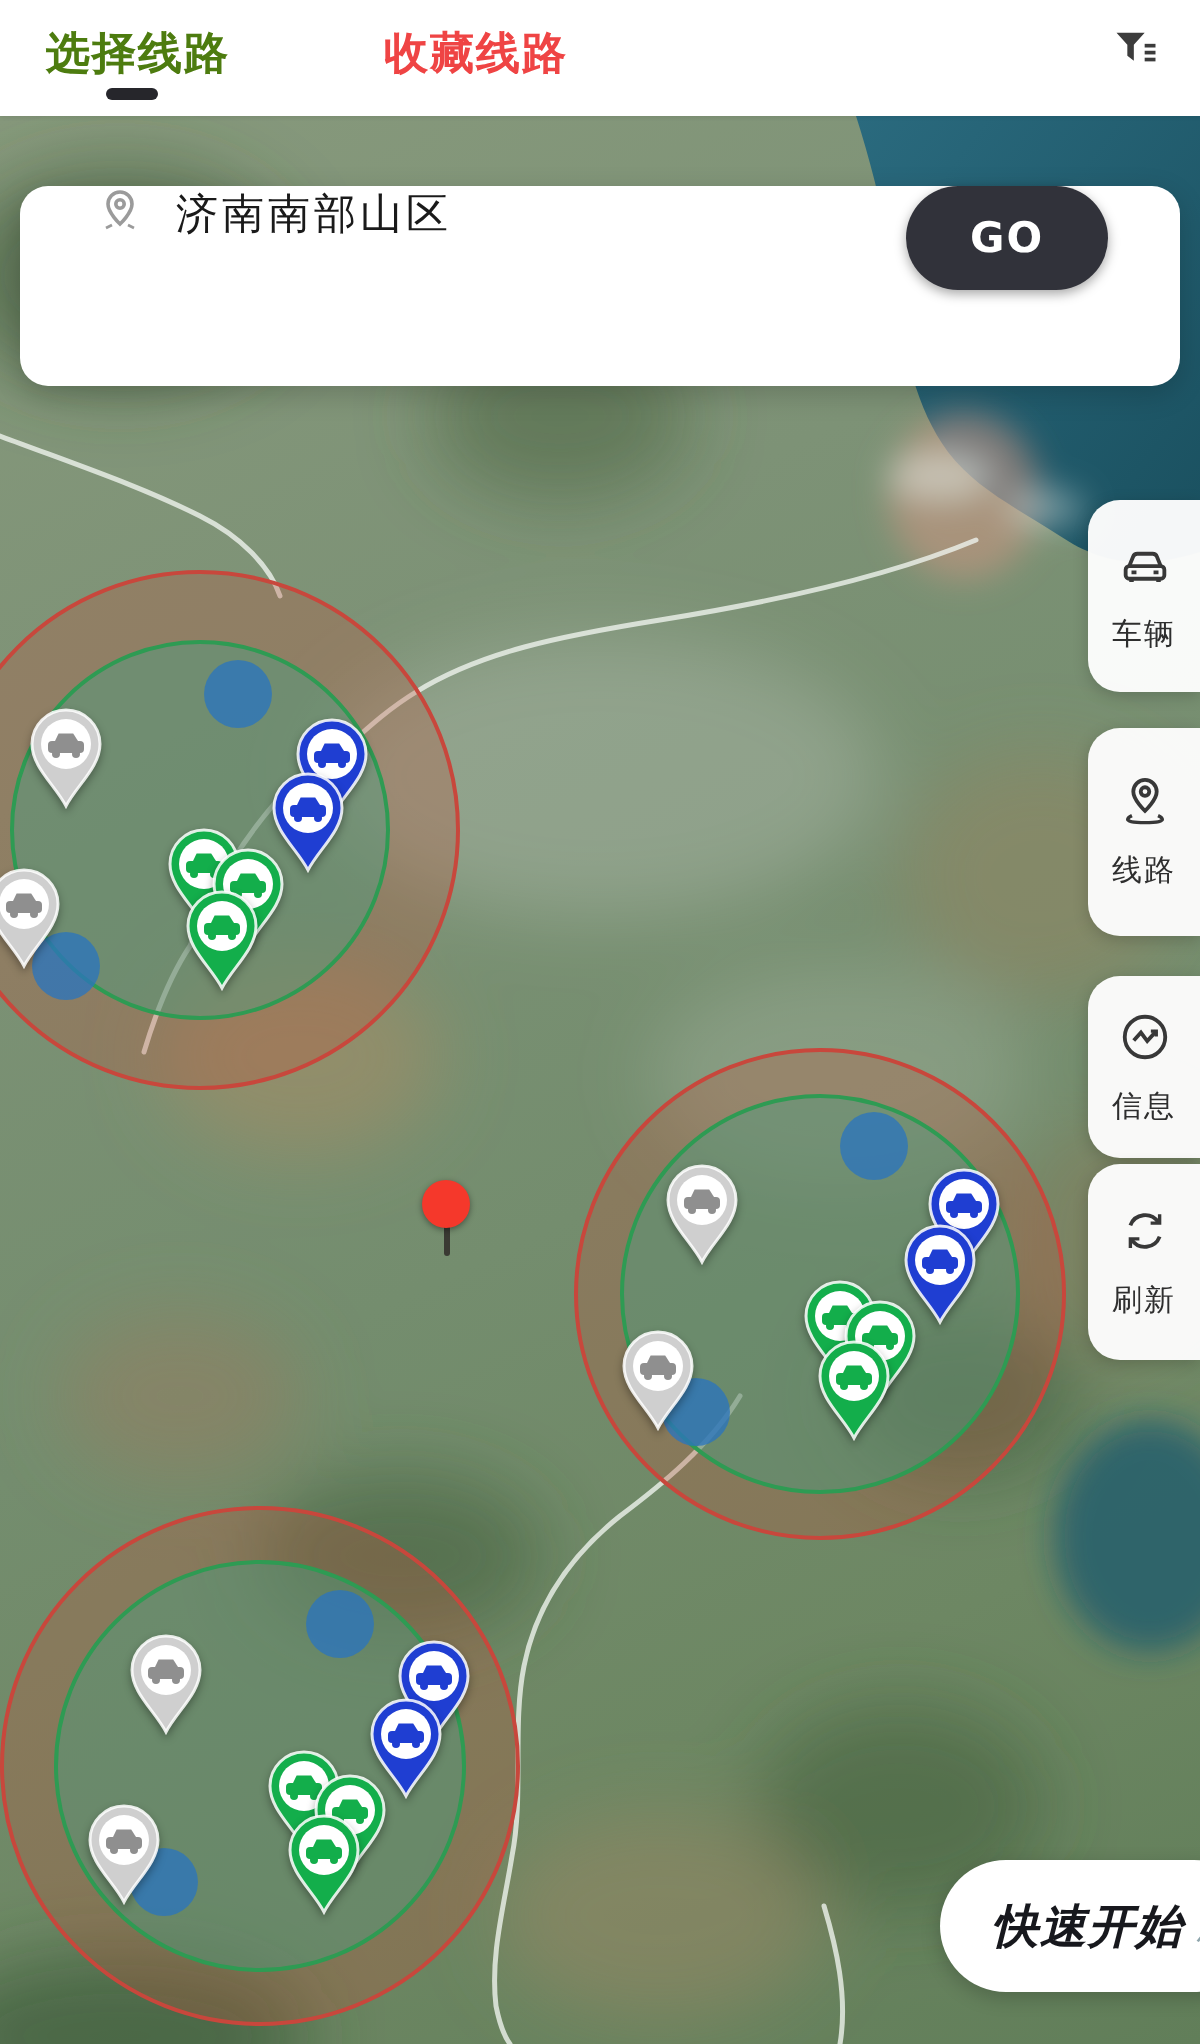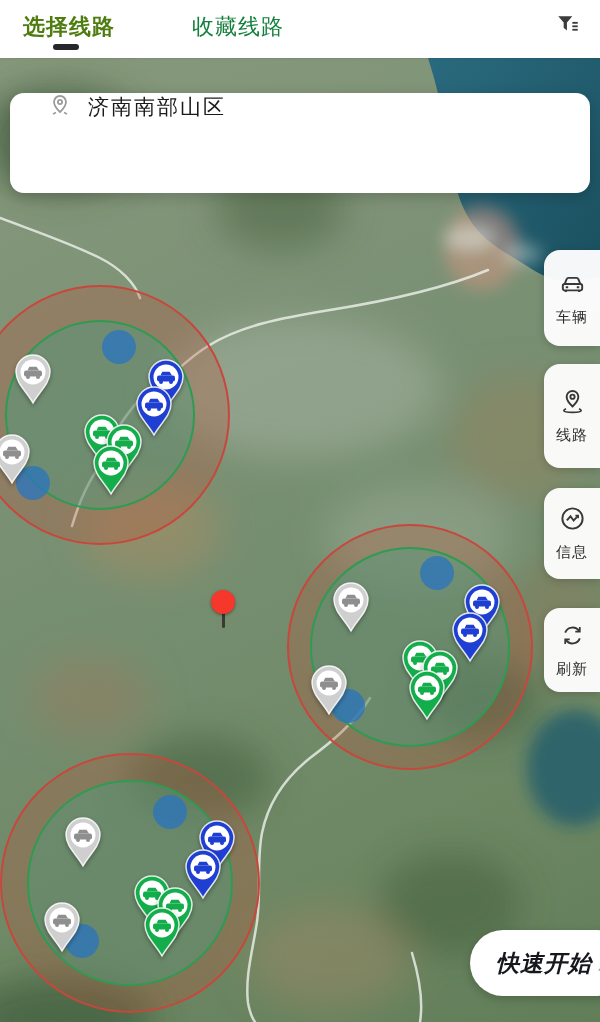--- a/index.html
+++ b/index.html
@@ -3,21 +3,21 @@
 <meta charset="utf-8">
 <style>
   * { margin:0; padding:0; box-sizing:border-box; }
   html,body { width:600px; height:1022px; }
   body { font-family:"Liberation Sans", sans-serif; position:relative; width:600px; height:1022px; overflow:hidden; background:#fff; }
 
   
   .header { position:absolute; top:0; left:0; width:600px; height:58px; background:#fff; z-index:10; box-shadow:0 1px 2px rgba(0,0,0,0.07); }
   .tab { position:absolute; top:14px; font-size:22px; line-height:26px; cursor:pointer; letter-spacing:1px; }
   .tab.active { left:23px; color:#4d7c0f; font-weight:700; }
-  .tab.inactive { left:192px; color:#15803d; font-weight:400; }
+  .tab.inactive { left:192px; color:#ef4444; font-weight:700; }
   .tab-underline { position:absolute; left:53px; top:44px; width:26px; height:6px; border-radius:3px; background:#26262b; }
   .filter-btn { position:absolute; right:16px; top:11px; width:32px; height:32px; display:flex; align-items:center; justify-content:center; cursor:pointer; }
 
   
   .map { position:absolute; top:58px; left:0; width:600px; height:964px; overflow:hidden;
          background:linear-gradient(155deg,#87997c 0%,#7d9276 28%,#748d6e 55%,#6d8763 78%,#617e59 100%); }
   .map-svg { position:absolute; top:0; left:0; z-index:0; }
   #annotations { position:absolute; top:0; left:0; width:600px; height:964px; z-index:1; }
 
   .zone-outer { position:absolute; border-radius:50%; border:2.5px solid; }
@@ -37,21 +37,21 @@
             cursor:pointer; box-shadow:0 2px 6px rgba(0,0,0,0.35); font-family:"DejaVu Sans", sans-serif; }
 
   
   .side-btn { position:absolute; left:544px; width:56px; background:rgba(253,253,253,0.97); border-radius:16px 0 0 16px;
               box-shadow:0 2px 8px rgba(0,0,0,0.18); display:flex; flex-direction:column; align-items:center;
               justify-content:center; gap:7px; z-index:5; cursor:pointer; }
   .side-btn .lbl { font-size:15px; color:#2e2e2e; font-weight:500; letter-spacing:1px; writing-mode:horizontal-tb; }
   .sb-1 { top:192px; height:96px; }
   .sb-2 { top:306px; height:104px; }
   .sb-3 { top:430px; height:91px; }
-  .sb-4 { top:550px; height:84px; }
+  .sb-4 { top:524px; height:98px; }
 
   
   .quick-pill { position:absolute; top:872px; left:470px; width:160px; height:66px; background:#fff; border-radius:33px;
                 box-shadow:0 3px 10px rgba(0,0,0,0.2); display:flex; align-items:center; z-index:5; cursor:pointer; }
   .quick-label { margin-left:26px; font-size:23px; font-weight:700; font-style:italic; color:#17181d; letter-spacing:1px; }
   .quick-chevron { margin-left:6px; font-size:19px; font-weight:700; font-style:italic; color:#8fa6ad; }
 </style>
 </head>
 <body>
 
@@ -351,20 +351,21 @@
 
   <div class="search-card">
     <span class="loc-icon">
       <svg width="24" height="24" viewBox="0 0 24 24" fill="none" stroke="#9b9b9b" stroke-width="1.8">
         <path d="M12,3 a6,6 0 0 1 6,6 c0,4.4 -6,10 -6,10 s-6,-5.6 -6,-10 a6,6 0 0 1 6,-6 Z"></path>
         <circle cx="12" cy="9" r="2.1"></circle>
         <path d="M5,21 l3,-1.5 M19,21 l-3,-1.5" stroke-width="1.4"></path>
       </svg>
     </span>
     <div class="search-text">济南南部山区</div>
+    <div class="go-btn">GO</div>
   </div>
 
   <div class="side-btn sb-2">
     <span>
       <svg width="27" height="27" viewBox="0 0 24 24" fill="none" stroke="#383838" stroke-width="1.7">
         <path d="M12,2.6 a5.2,5.2 0 0 1 5.2,5.2 c0,3.8 -5.2,8.6 -5.2,8.6 s-5.2,-4.8 -5.2,-8.6 a5.2,5.2 0 0 1 5.2,-5.2 Z"></path>
         <circle cx="12" cy="7.8" r="1.9"></circle>
         <path d="M6.2,18.5 q-1.9,0.9 -1.9,1.7 q0,1.4 7.7,1.4 q7.7,0 7.7,-1.4 q0,-0.8 -1.9,-1.7" stroke-width="1.5"></path>
       </svg>
     </span>

